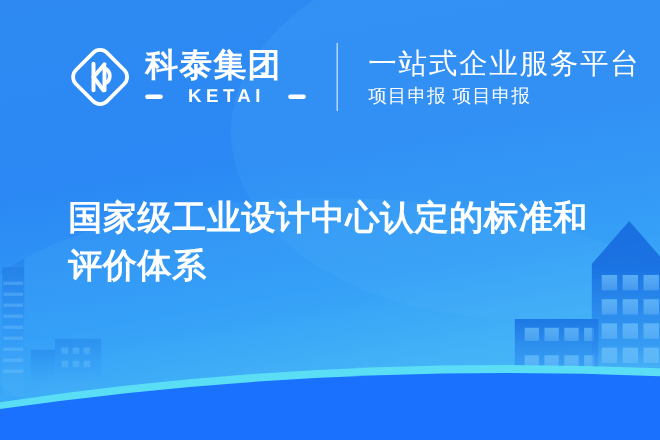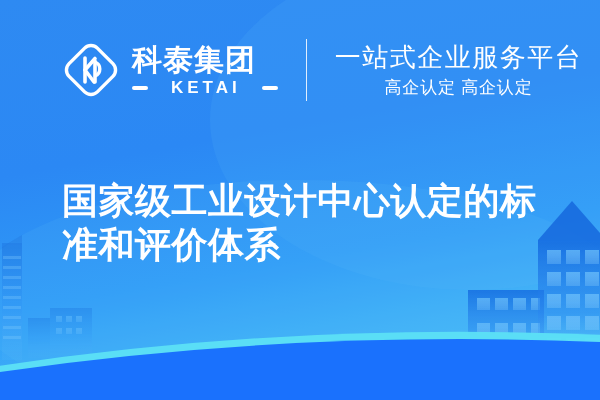--- a/index.html
+++ b/index.html
@@ -102,21 +102,20 @@
     background: rgba(255,255,255,0.85);
     margin-left: 28px;
     margin-right: 28px;
     flex: 0 0 1px;
   }
 
   .tagline {
     display: flex;
     flex-direction: column;
     justify-content: center;
-    text-align: center;
   }
 
   .tagline-main {
     font-size: 26px;
     line-height: 30px;
     color: #ffffff;
     letter-spacing: 1.5px;
     white-space: nowrap;
   }
 
@@ -129,21 +128,21 @@
     white-space: nowrap;
   }
 
   
   .headline {
     position: absolute;
     left: 62px;
     top: 155px;
     width: 492px;
     z-index: 5;
-    font-size: 36px;
+    font-size: 31px;
     line-height: 44px;
     font-weight: bold;
     color: #ffffff;
     letter-spacing: 0.5px;
   }
 </style>
 </head>
 <body>
 
 <div class="banner">
@@ -269,20 +268,20 @@
           <span class="brand-en">KETAI</span>
           <span class="brand-en-rule"></span>
         </div>
       </div>
     </div>
 
     <div class="divider"></div>
 
     <div class="tagline">
       <div class="tagline-main">一站式企业服务平台</div>
-      <div class="tagline-sub">高企认定 高企认定</div>
+      <div class="tagline-sub">项目申报 项目申报</div>
     </div>
 
   </div>
 
   <h1 class="headline">国家级工业设计中心认定的标准和评价体系</h1>
 
 </div>
 
 </body></html>

